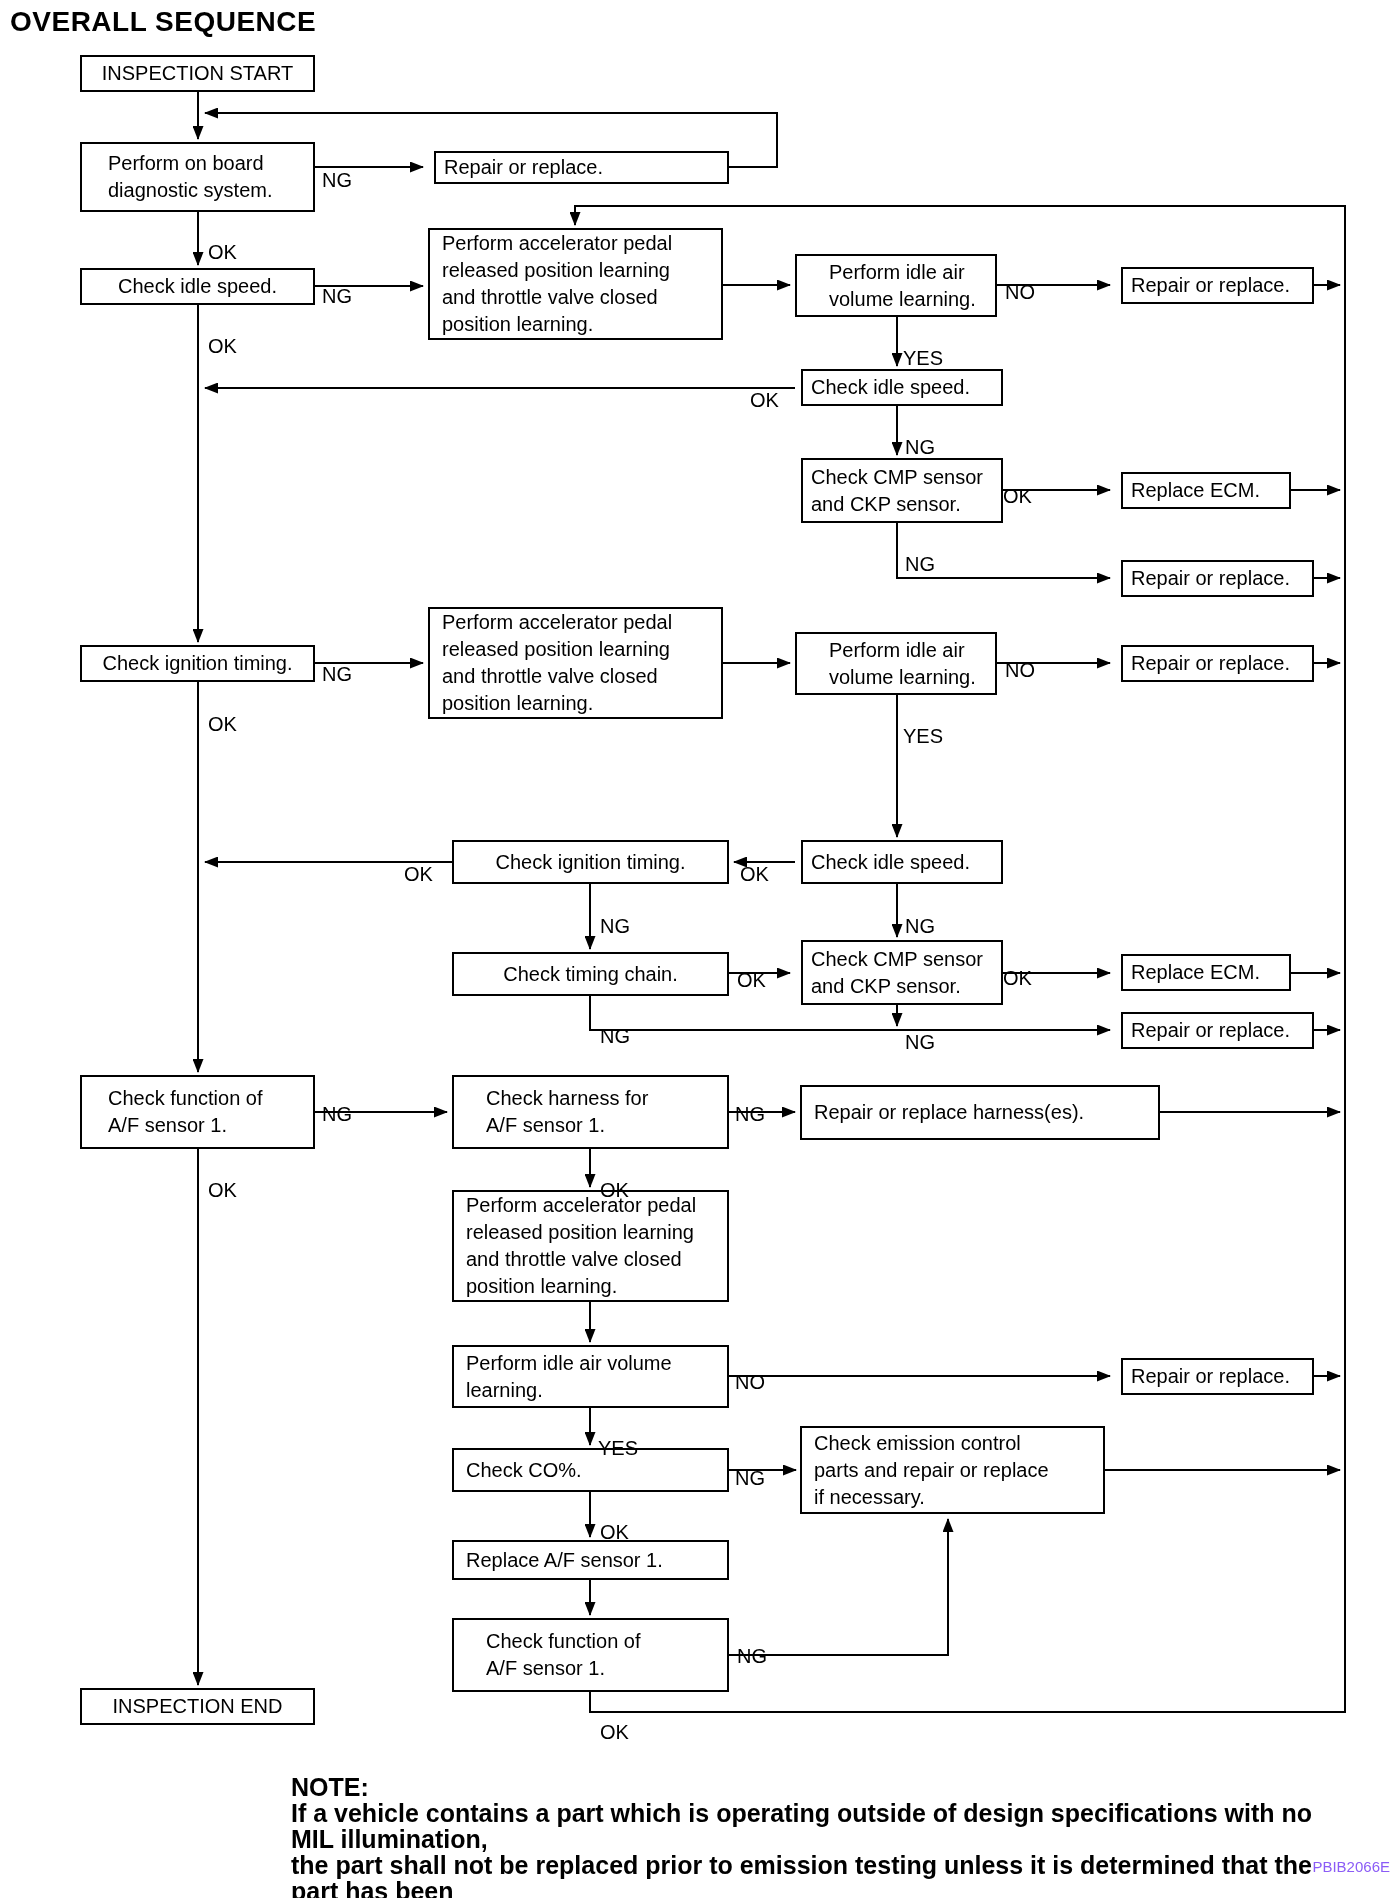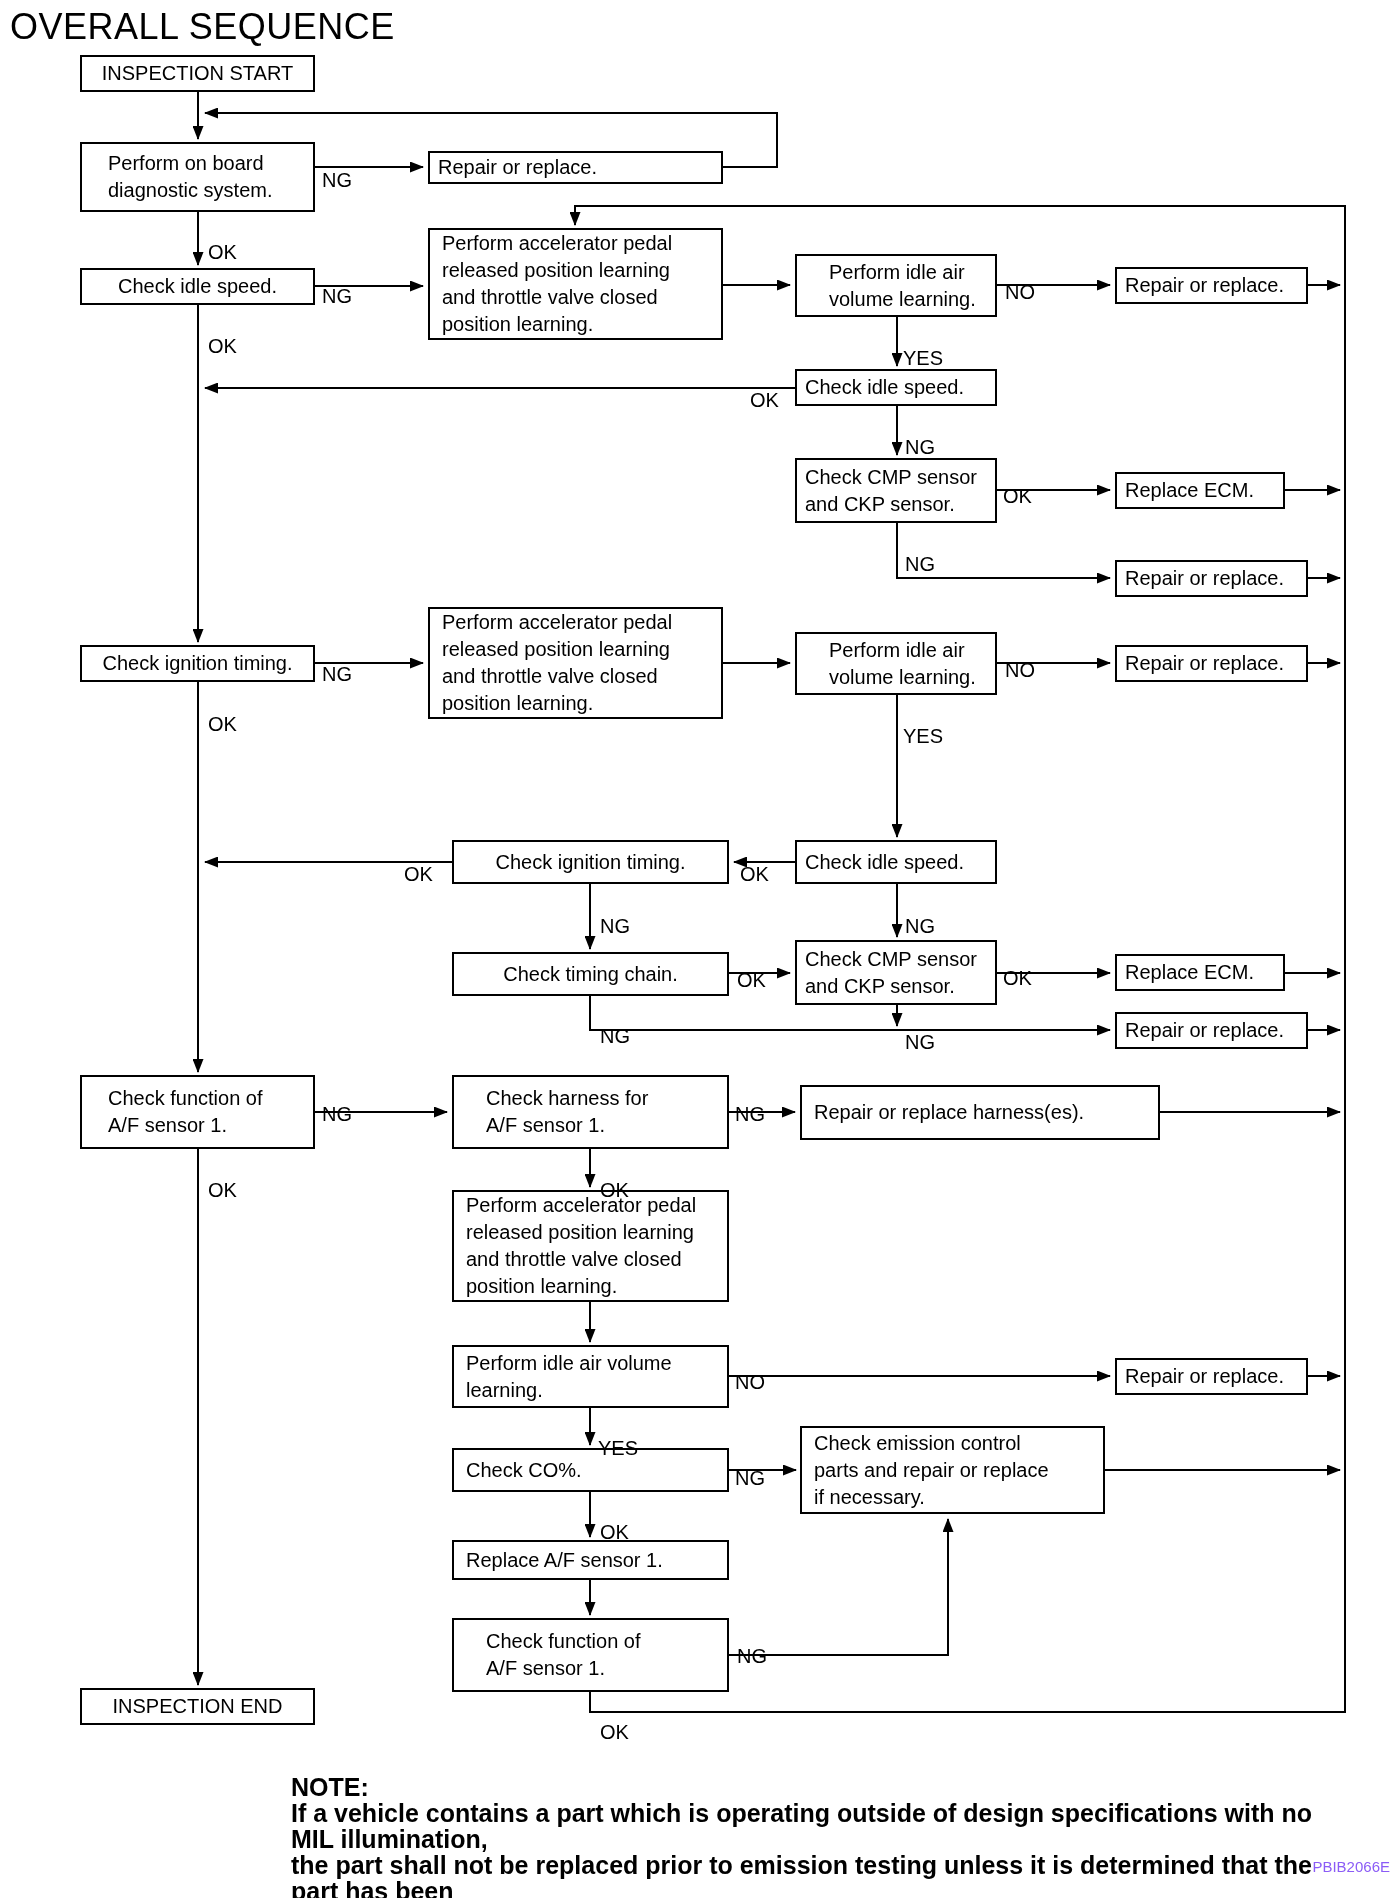--- a/index.html
+++ b/index.html
@@ -3,30 +3,30 @@
 <meta charset="utf-8">
 <style>
   html,body{margin:0;padding:0;background:#fff;}
   #canvas{
     position:relative;width:1392px;height:1898px;background:#ffffff;
     font-family:"Liberation Sans","DejaVu Sans",sans-serif;color:#000;
     overflow:hidden;
   }
   #wires{position:absolute;left:0;top:0;width:1392px;height:1898px;}
   #title{
-    position:absolute;left:10px;top:6px;font-size:36px;font-weight:normal;
+    position:absolute;left:10px;top:6px;font-size:28px;font-weight:bold;
     letter-spacing:0.5px;
   }
   .node{
     position:absolute;background:#fff;border:2px solid #000;box-sizing:border-box;
     display:flex;align-items:center;white-space:pre-line;
     font-size:20px;line-height:27px;
   }
   .nc{justify-content:center;text-align:center;}
-  .pl8{padding-left:8px;}
+  .pl8{padding-left:8px;margin-left:6px;}
   .pl12{padding-left:12px;}
   .pl16{padding-left:32px;}
   .pl26{padding-left:26px;}
   .elabel{position:absolute;font-size:20px;line-height:20px;margin-top:24px;}
   #note-head,#note-body{
     position:absolute;left:291px;font-weight:bold;font-size:25px;line-height:26px;
     white-space:pre-line;width:1070px;
   }
   #note-head{top:1774px;}
   #note-body{top:1800px;}

